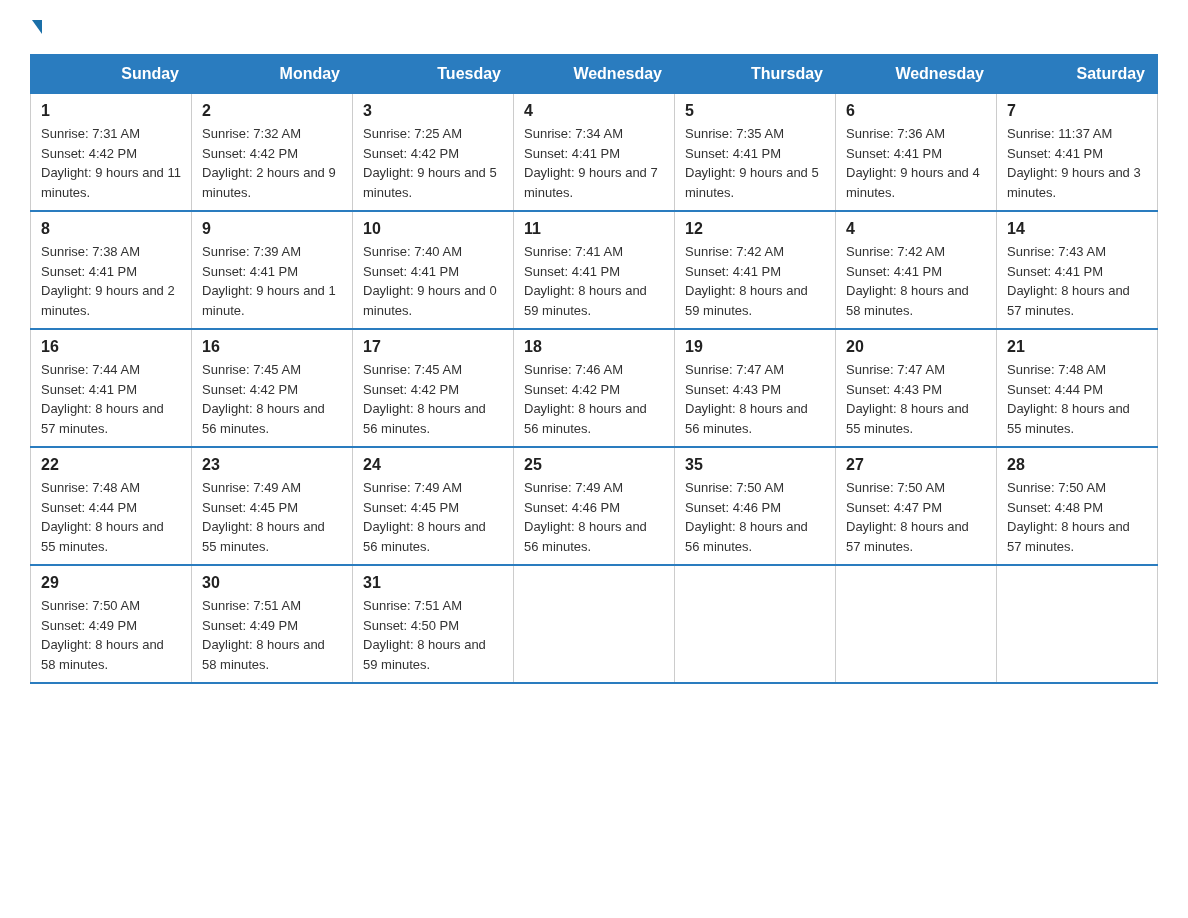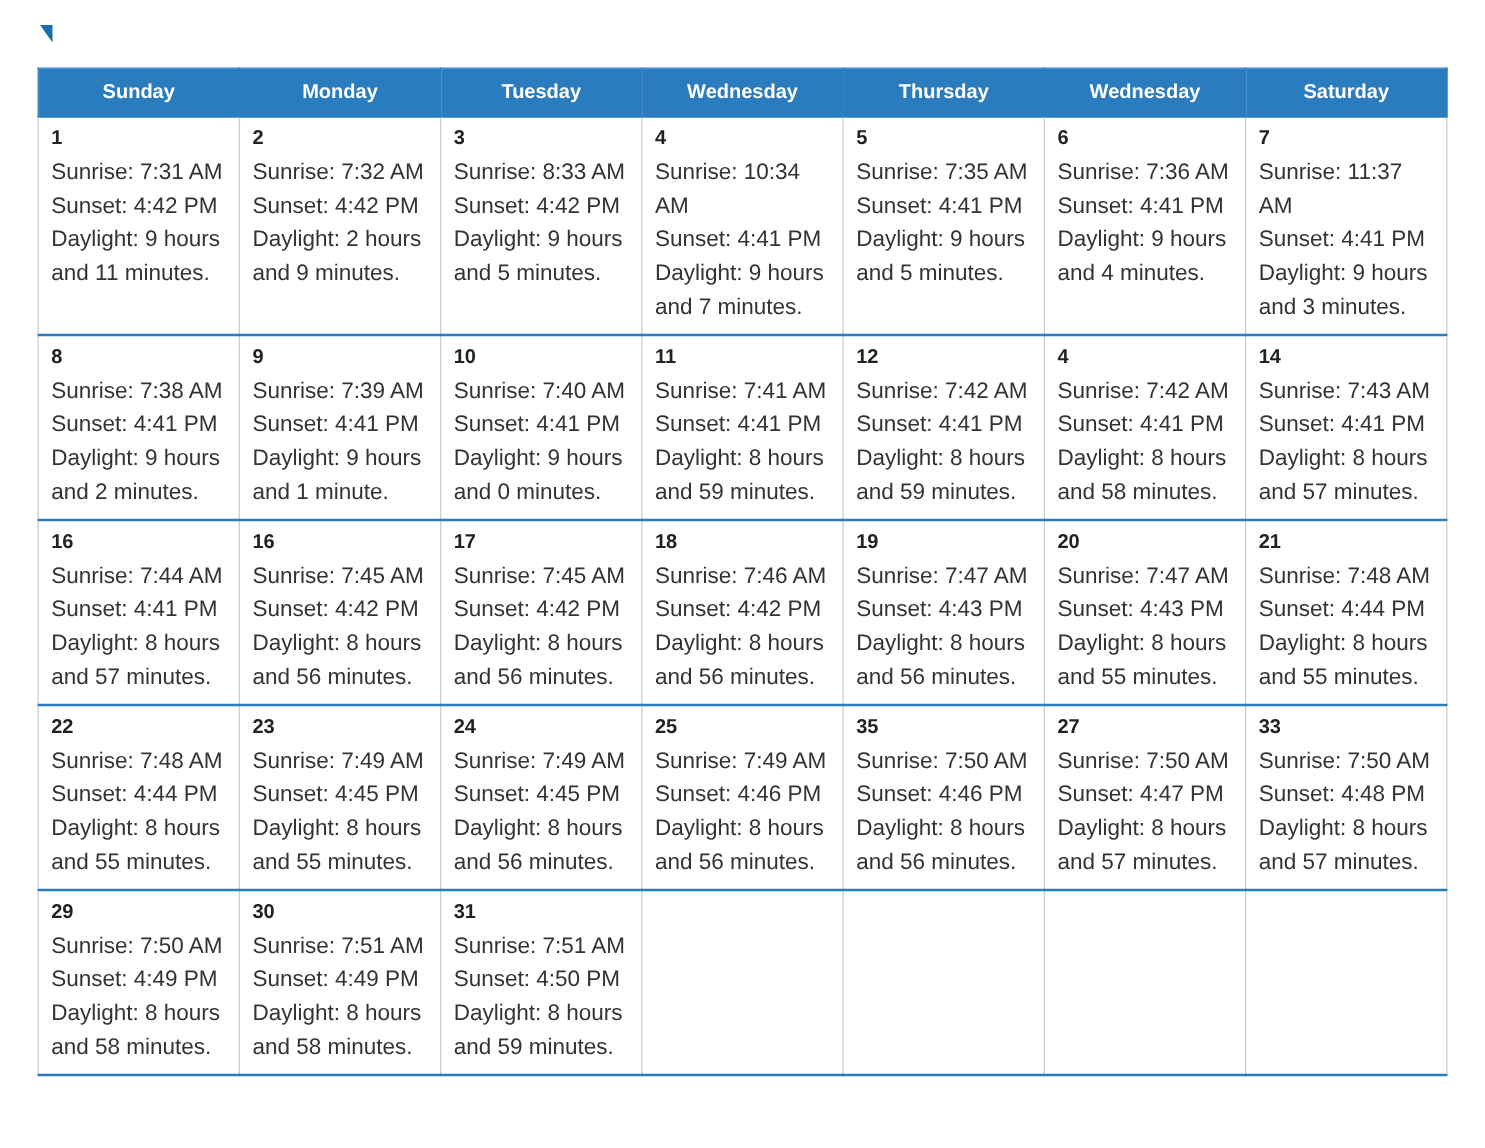--- a/index.html
+++ b/index.html
@@ -64,40 +64,40 @@
       width: 100%;
       border-collapse: collapse;
       table-layout: fixed;
     }
     .calendar-table thead tr th {
       background-color: #2a7cbf;
       color: #fff;
       font-size: 16px;
       font-weight: bold;
       padding: 10px 12px;
-      text-align: center;
+      text-align: right;
       border: 1px solid #2a7cbf;
     }
     .calendar-table tbody tr td {
       vertical-align: top;
       padding: 8px 10px;
       border: 1px solid #ccc;
       font-size: 13px;
       color: #333;
       height: 110px;
     }
     .calendar-table tbody tr td .day-num {
       font-size: 16px;
       font-weight: bold;
       color: #222;
       margin-bottom: 4px;
       display: block;
     }
     .calendar-table tbody tr td .sun-info {
-      font-size: 18px;
+      font-size: 13px;
       line-height: 1.5;
       color: #333;
     }
     .calendar-table tbody tr td.empty {
       background: #fff;
     }
     .calendar-table tbody tr {
       border-bottom: 2px solid #2a7cbf;
     }
   </style>
@@ -144,29 +144,29 @@
         <span class="day-num">2</span>
         <div class="sun-info">
           <span>Sunrise: 7:32 AM</span><br>
           <span>Sunset: 4:42 PM</span><br>
           <span>Daylight: 2 hours and 9 minutes.</span>
         </div>
       </td>
         <td>
         <span class="day-num">3</span>
         <div class="sun-info">
-          <span>Sunrise: 8:33 AM</span><br>
+          <span>Sunrise: 7:25 AM</span><br>
           <span>Sunset: 4:42 PM</span><br>
           <span>Daylight: 9 hours and 5 minutes.</span>
         </div>
       </td>
         <td>
         <span class="day-num">4</span>
         <div class="sun-info">
-          <span>Sunrise: 10:34 AM</span><br>
+          <span>Sunrise: 7:34 AM</span><br>
           <span>Sunset: 4:41 PM</span><br>
           <span>Daylight: 9 hours and 7 minutes.</span>
         </div>
       </td>
         <td>
         <span class="day-num">5</span>
         <div class="sun-info">
           <span>Sunrise: 7:35 AM</span><br>
           <span>Sunset: 4:41 PM</span><br>
           <span>Daylight: 9 hours and 5 minutes.</span>
@@ -348,21 +348,21 @@
       </td>
         <td>
         <span class="day-num">27</span>
         <div class="sun-info">
           <span>Sunrise: 7:50 AM</span><br>
           <span>Sunset: 4:47 PM</span><br>
           <span>Daylight: 8 hours and 57 minutes.</span>
         </div>
       </td>
         <td>
-        <span class="day-num">33</span>
+        <span class="day-num">28</span>
         <div class="sun-info">
           <span>Sunrise: 7:50 AM</span><br>
           <span>Sunset: 4:48 PM</span><br>
           <span>Daylight: 8 hours and 57 minutes.</span>
         </div>
       </td>
       </tr>
       <tr>
         <td>
         <span class="day-num">29</span>

